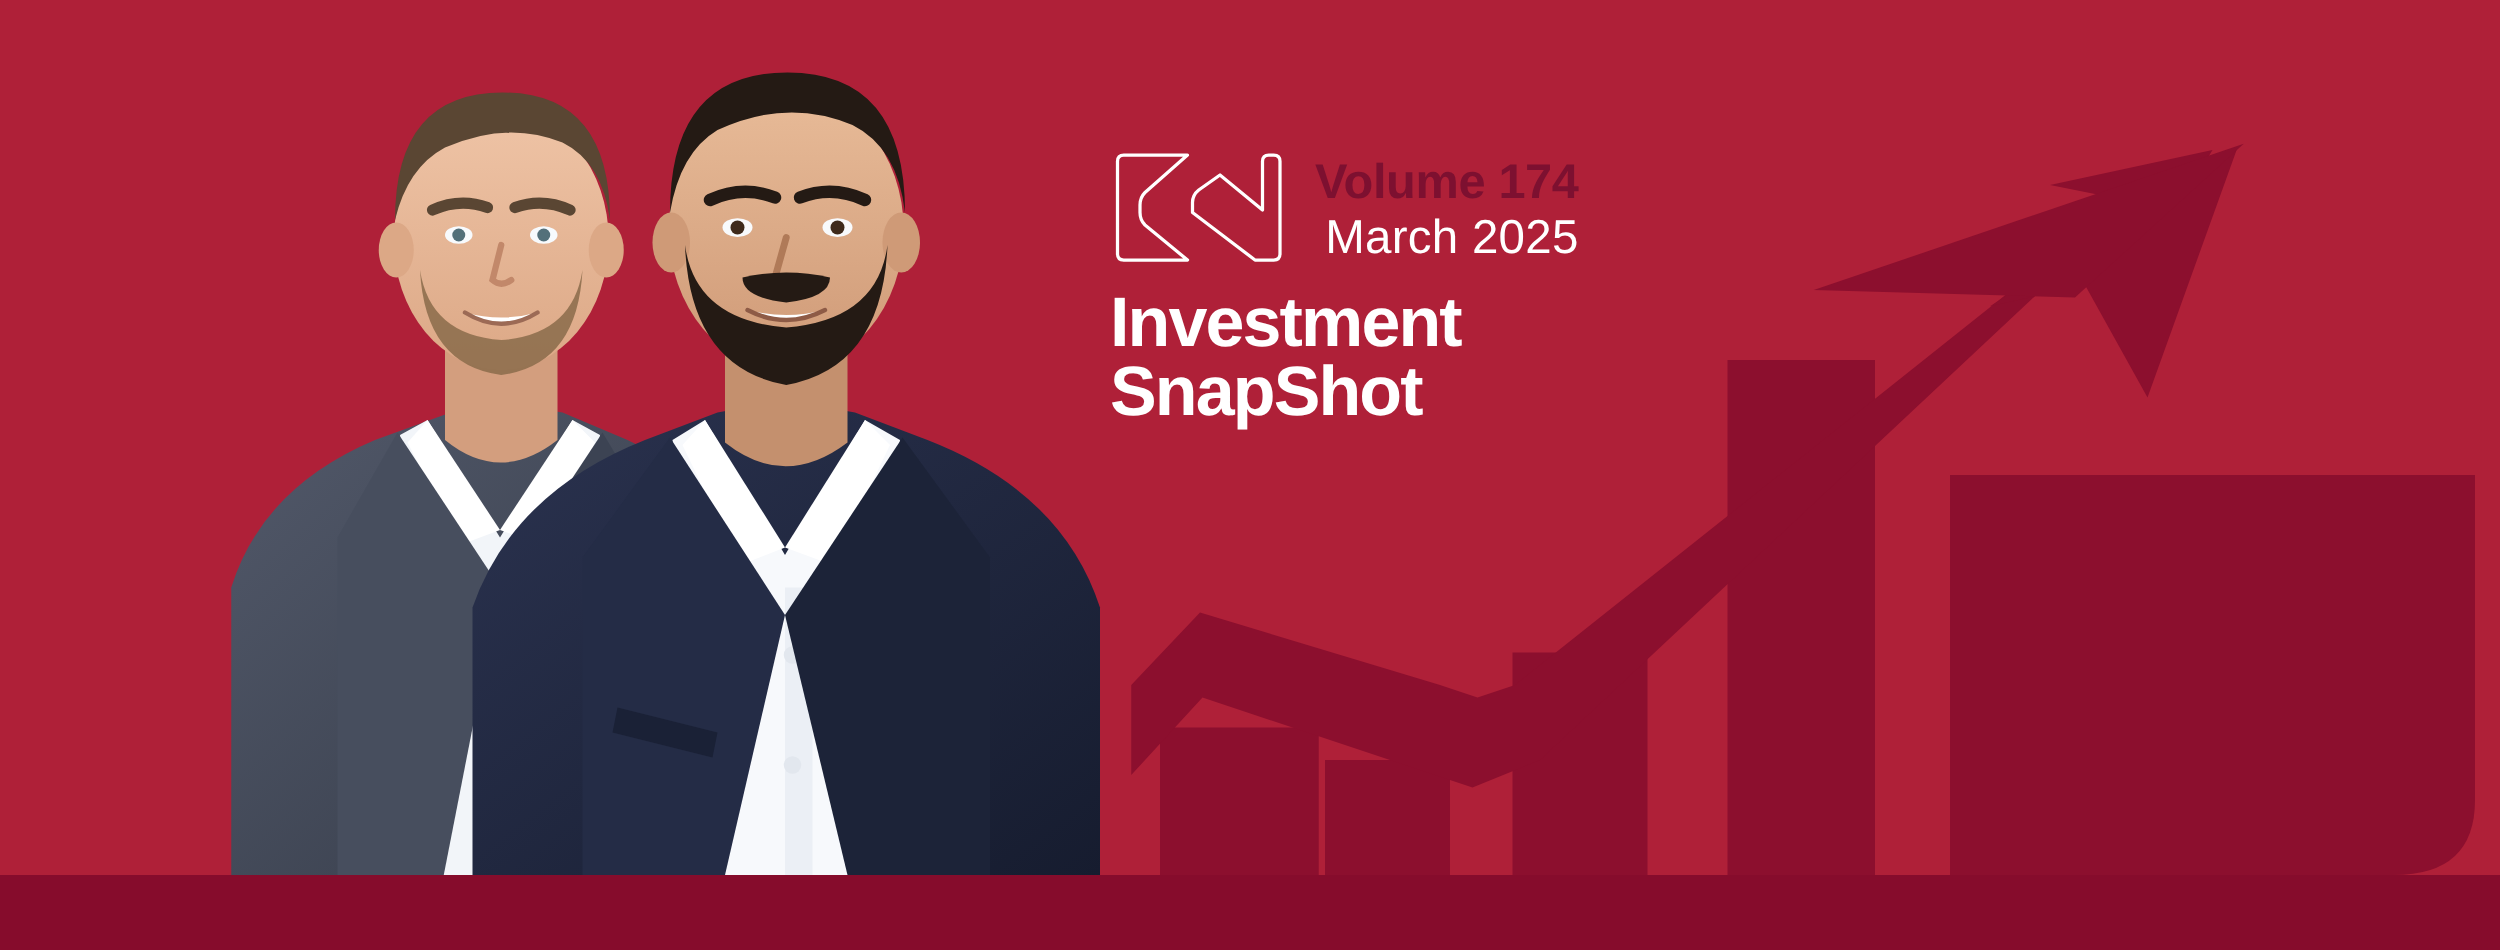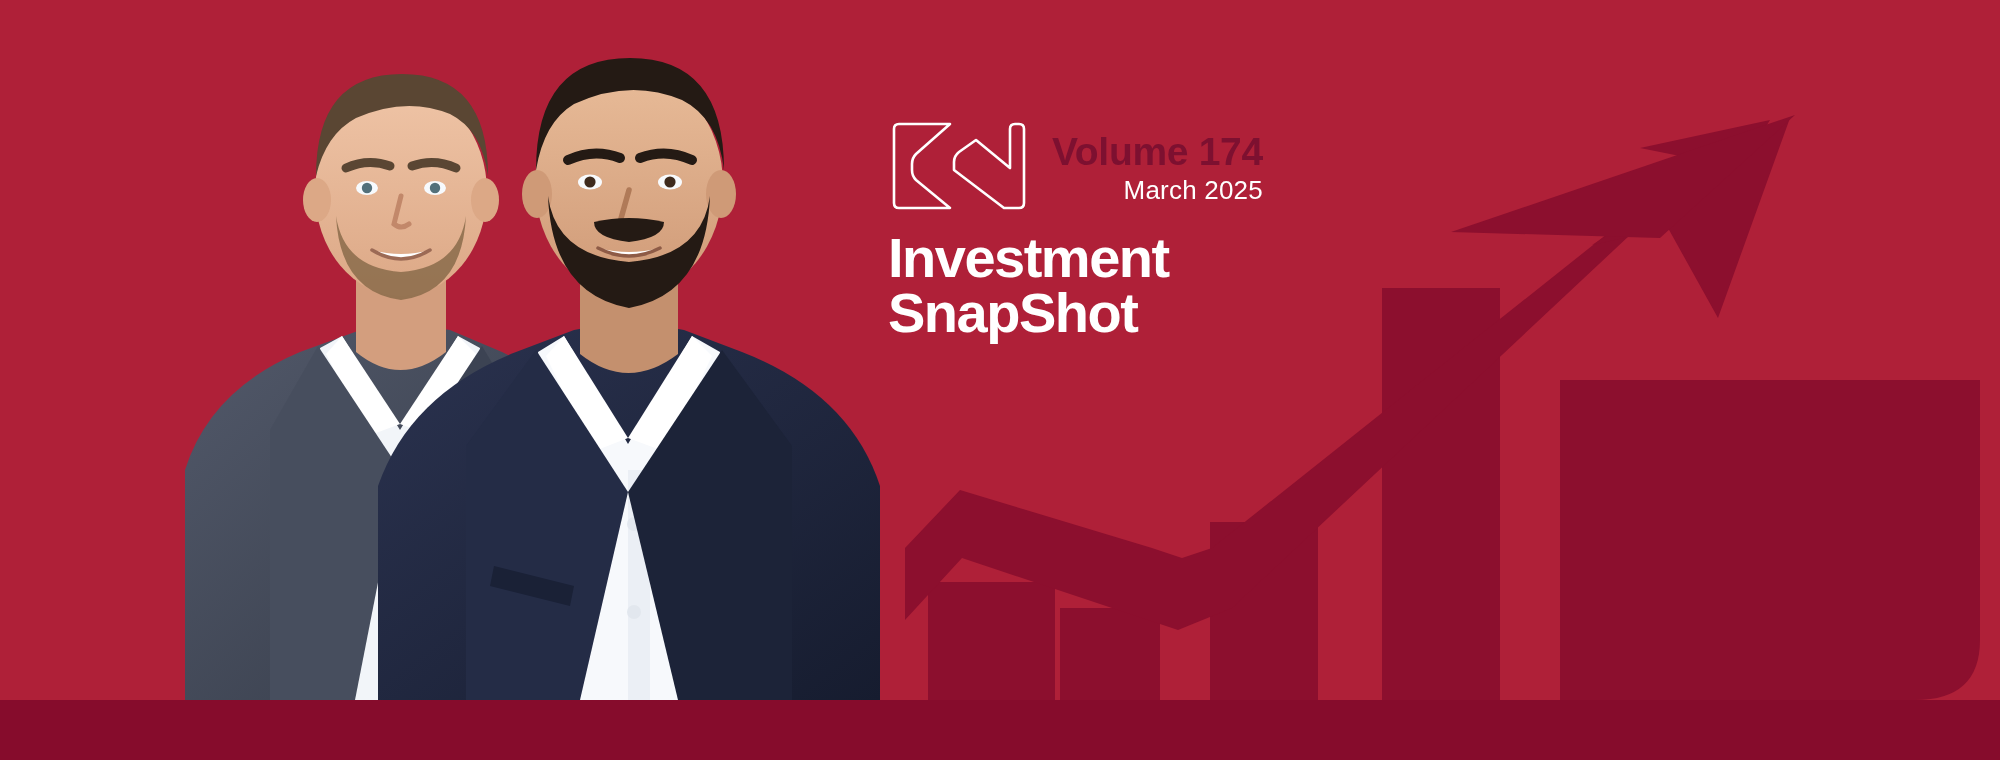--- a/index.html
+++ b/index.html
@@ -70,21 +70,21 @@
   }
   #volume-label {
     font-size: 39px;
     font-weight: 700;
     color: #7D1030;
     letter-spacing: -0.3px;
     white-space: nowrap;
     margin-bottom: 6px;
   }
   #date-label {
-    font-size: 26px;
+    font-size: 38px;
     font-weight: 400;
     color: #ffffff;
     letter-spacing: 0.2px;
     white-space: nowrap;
     text-align: right;
   }
 
   #main-title {
     margin-top: 18px;
     color: #ffffff;

